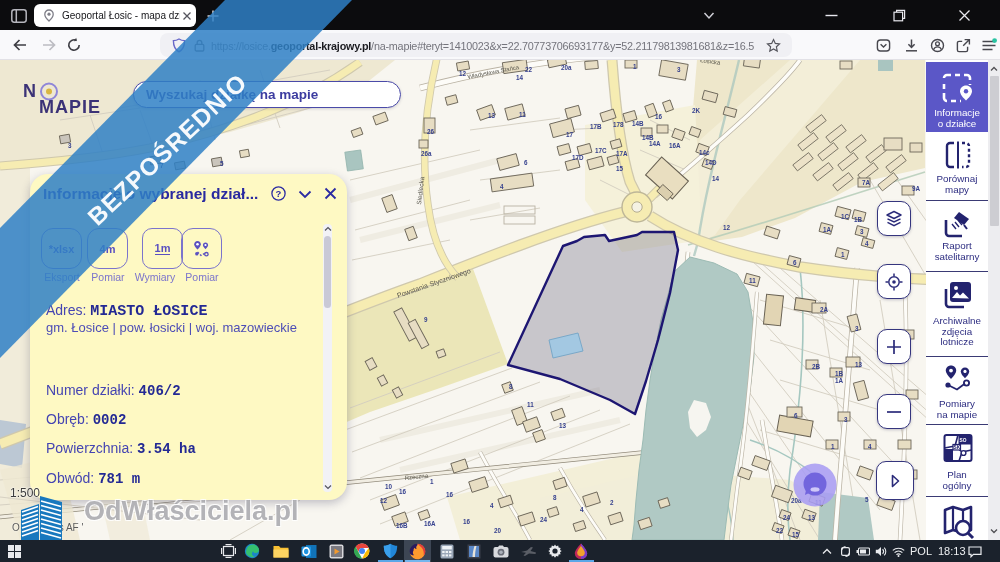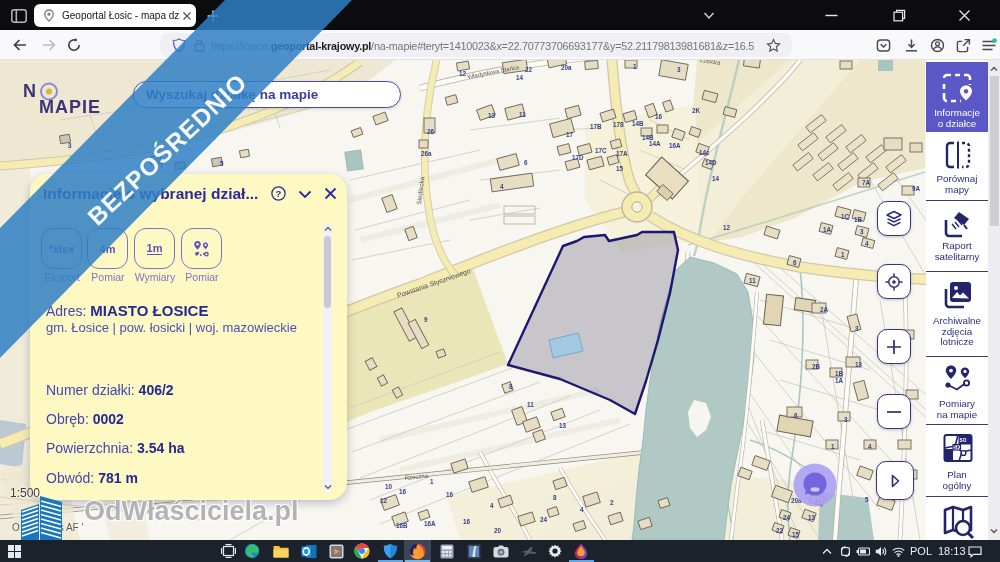--- a/index.html
+++ b/index.html
@@ -14,21 +14,21 @@
   #tab .title { font-size:11px; color:#16161a; white-space:nowrap; overflow:hidden; width:112px; }
   #navbar { position:absolute; left:0; top:30px; width:1000px; height:30px; background:#f9f9fb; border-bottom:1px solid #e2e1e6; }
   #urlpill { position:absolute; left:160px; top:3px; width:632px; height:24px; background:#f0f0f4; border-radius:8px; }
   .urltext { position:absolute; left:211px; top:10px; font-size:10.8px; color:#74747c; white-space:nowrap; letter-spacing:-0.22px; }
   .urltext b { color:#1b1b20; font-weight:bold; }
 
   
   #panel { position:absolute; left:30px; top:174px; width:317px; height:326px; background:#fef9c3; border-radius:18px;
            box-shadow:0 3px 10px rgba(40,40,80,.28); }
   .ptxt { position:absolute; font-size:14px; color:#4545b2; white-space:nowrap; }
-  .ptxt b { color:#232994; }
+  .ptxt b { color:#232994;font-family:Liberation Mono, monospace; }
   .pillbtn { position:absolute; width:41px; height:41px; border:1.6px solid #7b74cc; border-radius:12px;
              display:flex; align-items:center; justify-content:center; color:#5a50c0; font-weight:bold; font-size:11px; }
   .pcap { position:absolute; top:97px; font-size:10.5px; color:#7b74cc; text-align:center; width:50px; }
 
   .searchpill { position:absolute; top:81px; height:27px; background:#fff; border:1.6px solid #4a4aa8; border-radius:14px;
                 font-size:13.5px; color:#3c3cA0; display:flex; align-items:center; padding-left:12px; font-weight:bold;
                 box-shadow:0 1px 3px rgba(40,40,80,.18);}
 
   
   #sidebar { position:absolute; left:926px; top:60px; width:62px; height:480px; background:#ffffff; }
@@ -486,21 +486,21 @@
     </svg>
     <svg class="abs" style="left:268px;top:16px;" width="14" height="9" viewBox="0 0 14 9">
         <path d="M1.5 1.5 L7 7 L12.5 1.5" fill="none" stroke="#2b2ba2" stroke-width="1.8"></path>
       </svg>
     <svg class="abs" style="left:294px;top:13px;" width="13" height="13" viewBox="0 0 13 13">
         <path d="M1.5 1.5 L11.5 11.5 M11.5 1.5 L1.5 11.5" stroke="#2b2ba2" stroke-width="1.8"></path>
       </svg>
 
     <div class="pillbtn" style="left:11px;top:54px;">*xlsx</div>
     <div class="pillbtn" style="left:57px;top:54px;">4m</div>
-    <div class="pillbtn" style="left:104px;top:54px;">
+    <div class="pillbtn" style="left:112px;top:54px;border-radius:10px;">
         <span style="border-bottom:1.4px solid #5a50c0;">1m</span>
       </div>
     <div class="pillbtn" style="left:151px;top:54px;">
       <svg width="22" height="22" viewBox="0 0 22 22">
         <path d="M6.5 3 C4.6 3 3.2 4.5 3.2 6.3 C3.2 8.6 6.5 11.6 6.5 11.6 C6.5 11.6 9.8 8.6 9.8 6.3 C9.8 4.5 8.4 3 6.5 3 Z" fill="#5a50c0"></path>
       <circle cx="6.5" cy="6.2" r="1.3" fill="#fff"></circle>
         <path d="M14.5 4.5 C13 4.5 11.9 5.7 11.9 7.1 C11.9 8.9 14.5 11.3 14.5 11.3 C14.5 11.3 17.1 8.9 17.1 7.1 C17.1 5.7 16 4.5 14.5 4.5 Z" fill="#5a50c0"></path>
         <circle cx="14.5" cy="7" r="1.1" fill="#fff"></circle>
         <path d="M6.5 14 L10 17.5 L14.5 15" fill="none" stroke="#5a50c0" stroke-width="1.4" stroke-dasharray="2 1.6"></path>
         <circle cx="5.8" cy="15.8" r="1.7" fill="#5a50c0"></circle>

